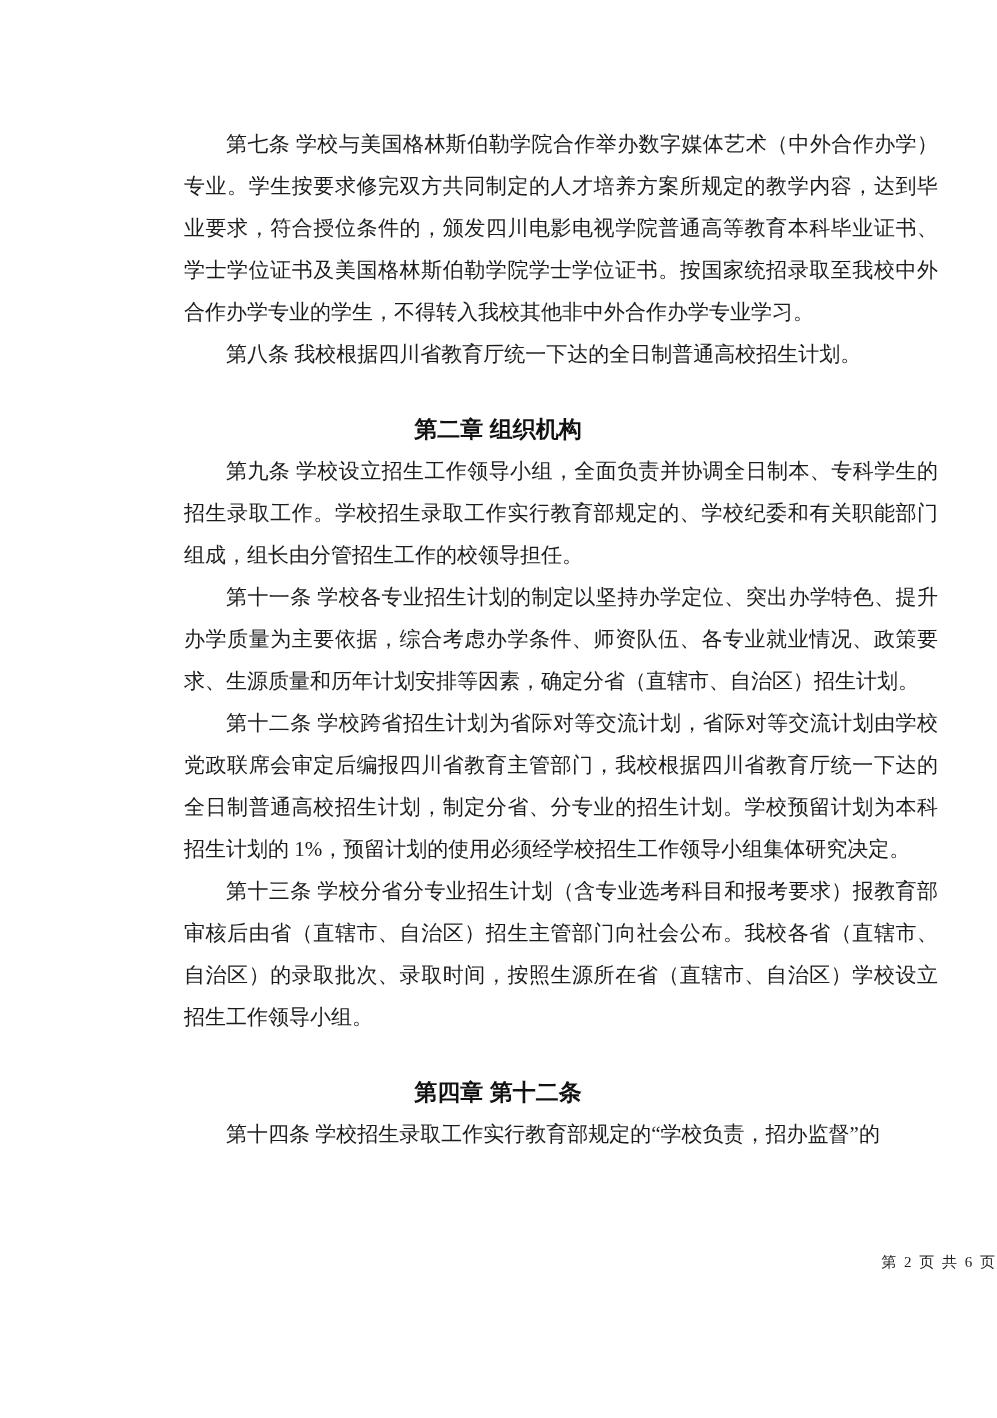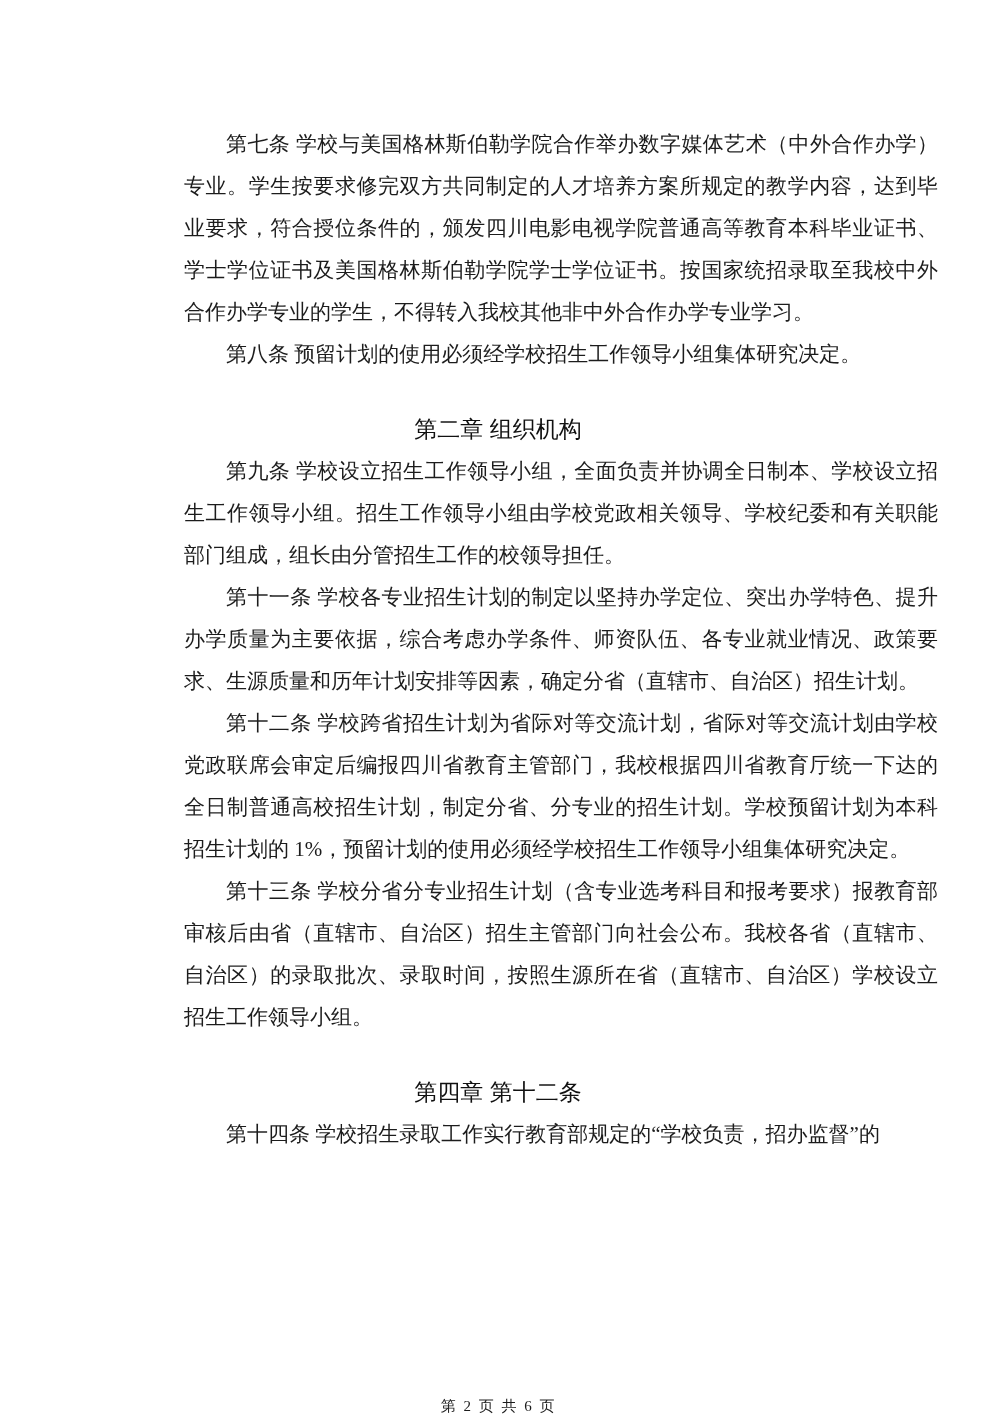--- a/index.html
+++ b/index.html
@@ -26,48 +26,48 @@
     line-height: 42px;
     text-align: justify;
     text-justify: inter-character;
     text-indent: 2em;
     color: #1c1c1c;
     word-break: break-all;
   }
   .chapter {
     font-family: "Liberation Sans", "DejaVu Sans", sans-serif;
     font-size: 23px;
-    font-weight: 400;
+    font-weight: 700;
     line-height: 42px;
     margin-top: 33px;
     text-align: center;
     padding-right: 126px;
     color: #111111;
   }
   .footer {
     position: absolute;
     left: 0;
-    top: 1396px;
+    top: 1252px;
     width: 100%;
-    text-align: center;
+    text-align: right;
     font-size: 15px;
     line-height: 20px;
     letter-spacing: 2px;
     color: #1c1c1c;
   }
 </style>
 </head>
 <body>
 
 <div class="page">
   <div class="content">
     <p class="para">第七条 学校与美国格林斯伯勒学院合作举办数字媒体艺术（中外合作办学）专业。学生按要求修完双方共同制定的人才培养方案所规定的教学内容，达到毕业要求，符合授位条件的，颁发四川电影电视学院普通高等教育本科毕业证书、学士学位证书及美国格林斯伯勒学院学士学位证书。按国家统招录取至我校中外合作办学专业的学生，不得转入我校其他非中外合作办学专业学习。</p>
-    <p class="para">第八条 预留计划的使用必须经学校招生工作领导小组集体研究决定。</p>
+    <p class="para">第八条 我校根据四川省教育厅统一下达的全日制普通高校招生计划。</p>
     <h2 class="chapter">第二章 组织机构</h2>
-    <p class="para">第九条 学校设立招生工作领导小组，全面负责并协调全日制本、学校设立招生工作领导小组。招生工作领导小组由学校党政相关领导、学校纪委和有关职能部门组成，组长由分管招生工作的校领导担任。</p>
+    <p class="para">第九条 学校设立招生工作领导小组，全面负责并协调全日制本、专科学生的招生录取工作。学校招生录取工作实行教育部规定的、学校纪委和有关职能部门组成，组长由分管招生工作的校领导担任。</p>
     <p class="para">第十一条 学校各专业招生计划的制定以坚持办学定位、突出办学特色、提升办学质量为主要依据，综合考虑办学条件、师资队伍、各专业就业情况、政策要求、生源质量和历年计划安排等因素，确定分省（直辖市、自治区）招生计划。</p>
     <p class="para">第十二条 学校跨省招生计划为省际对等交流计划，省际对等交流计划由学校党政联席会审定后编报四川省教育主管部门，我校根据四川省教育厅统一下达的全日制普通高校招生计划，制定分省、分专业的招生计划。学校预留计划为本科招生计划的 1%，预留计划的使用必须经学校招生工作领导小组集体研究决定。</p>
     <p class="para">第十三条 学校分省分专业招生计划（含专业选考科目和报考要求）报教育部审核后由省（直辖市、自治区）招生主管部门向社会公布。我校各省（直辖市、自治区）的录取批次、录取时间，按照生源所在省（直辖市、自治区）学校设立招生工作领导小组。</p>
     <h2 class="chapter">第四章 第十二条</h2>
     <p class="para">第十四条 学校招生录取工作实行教育部规定的“学校负责，招办监督”的</p>
   </div>
   <div class="footer">第 2 页 共 6 页</div>
 </div>
 
 </body></html>

